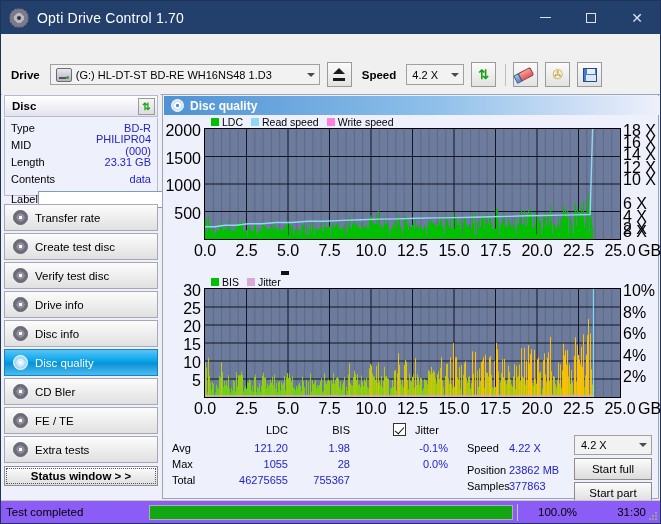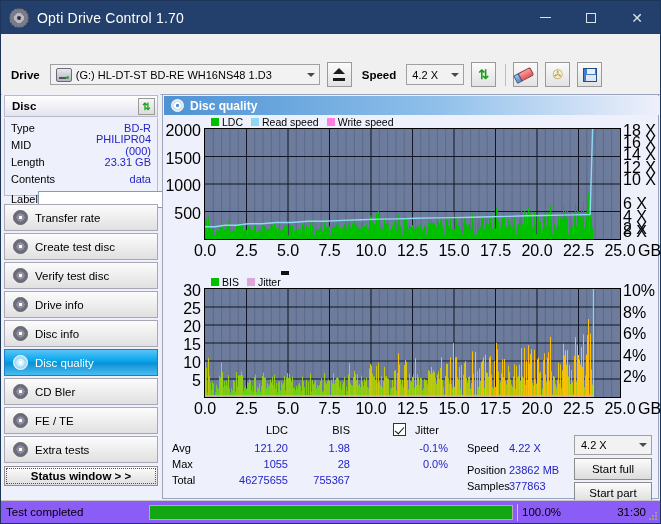--- a/index.html
+++ b/index.html
@@ -198,21 +198,21 @@
   .statusbar{
     position:absolute;left:0;bottom:0;width:659px;height:22px;
     background:#8b5cf6;border-top:1px solid #c6c6c6;display:flex;align-items:center;
   }
   .sb-cell{height:19px;display:flex;align-items:center;box-sizing:border-box;}
   .sb-text{padding-left:5px;width:145px;font-size:11.5px;}
   .prog-outer{
     width:364px;height:15px;background:#ffffff;border:1px solid #b0b0b0;box-sizing:border-box;position:relative;margin-left:3px;
   }
   .prog-fill{position:absolute;left:0;top:0;height:100%;background:#13a613;}
-  .sb-pct{width:72px;text-align:left;padding-left:4px;font-size:11.5px;border-left:1px solid #c6c6c6;margin-left:4px;height:17px;line-height:17px;}
+  .sb-pct{width:72px;text-align:left;padding-left:20px;font-size:11.5px;border-left:1px solid #c6c6c6;margin-left:4px;height:17px;line-height:17px;}
   .sb-time{flex:1;text-align:right;padding-right:14px;font-size:11.5px;}
   .grip{position:absolute;right:3px;bottom:3px;width:10px;height:10px;}
   .grip i{position:absolute;width:2px;height:2px;background:#9a9a9a;}
 </style>
 </head>
 <body>
 
 <div id="app">
 
   <div class="titlebar">

